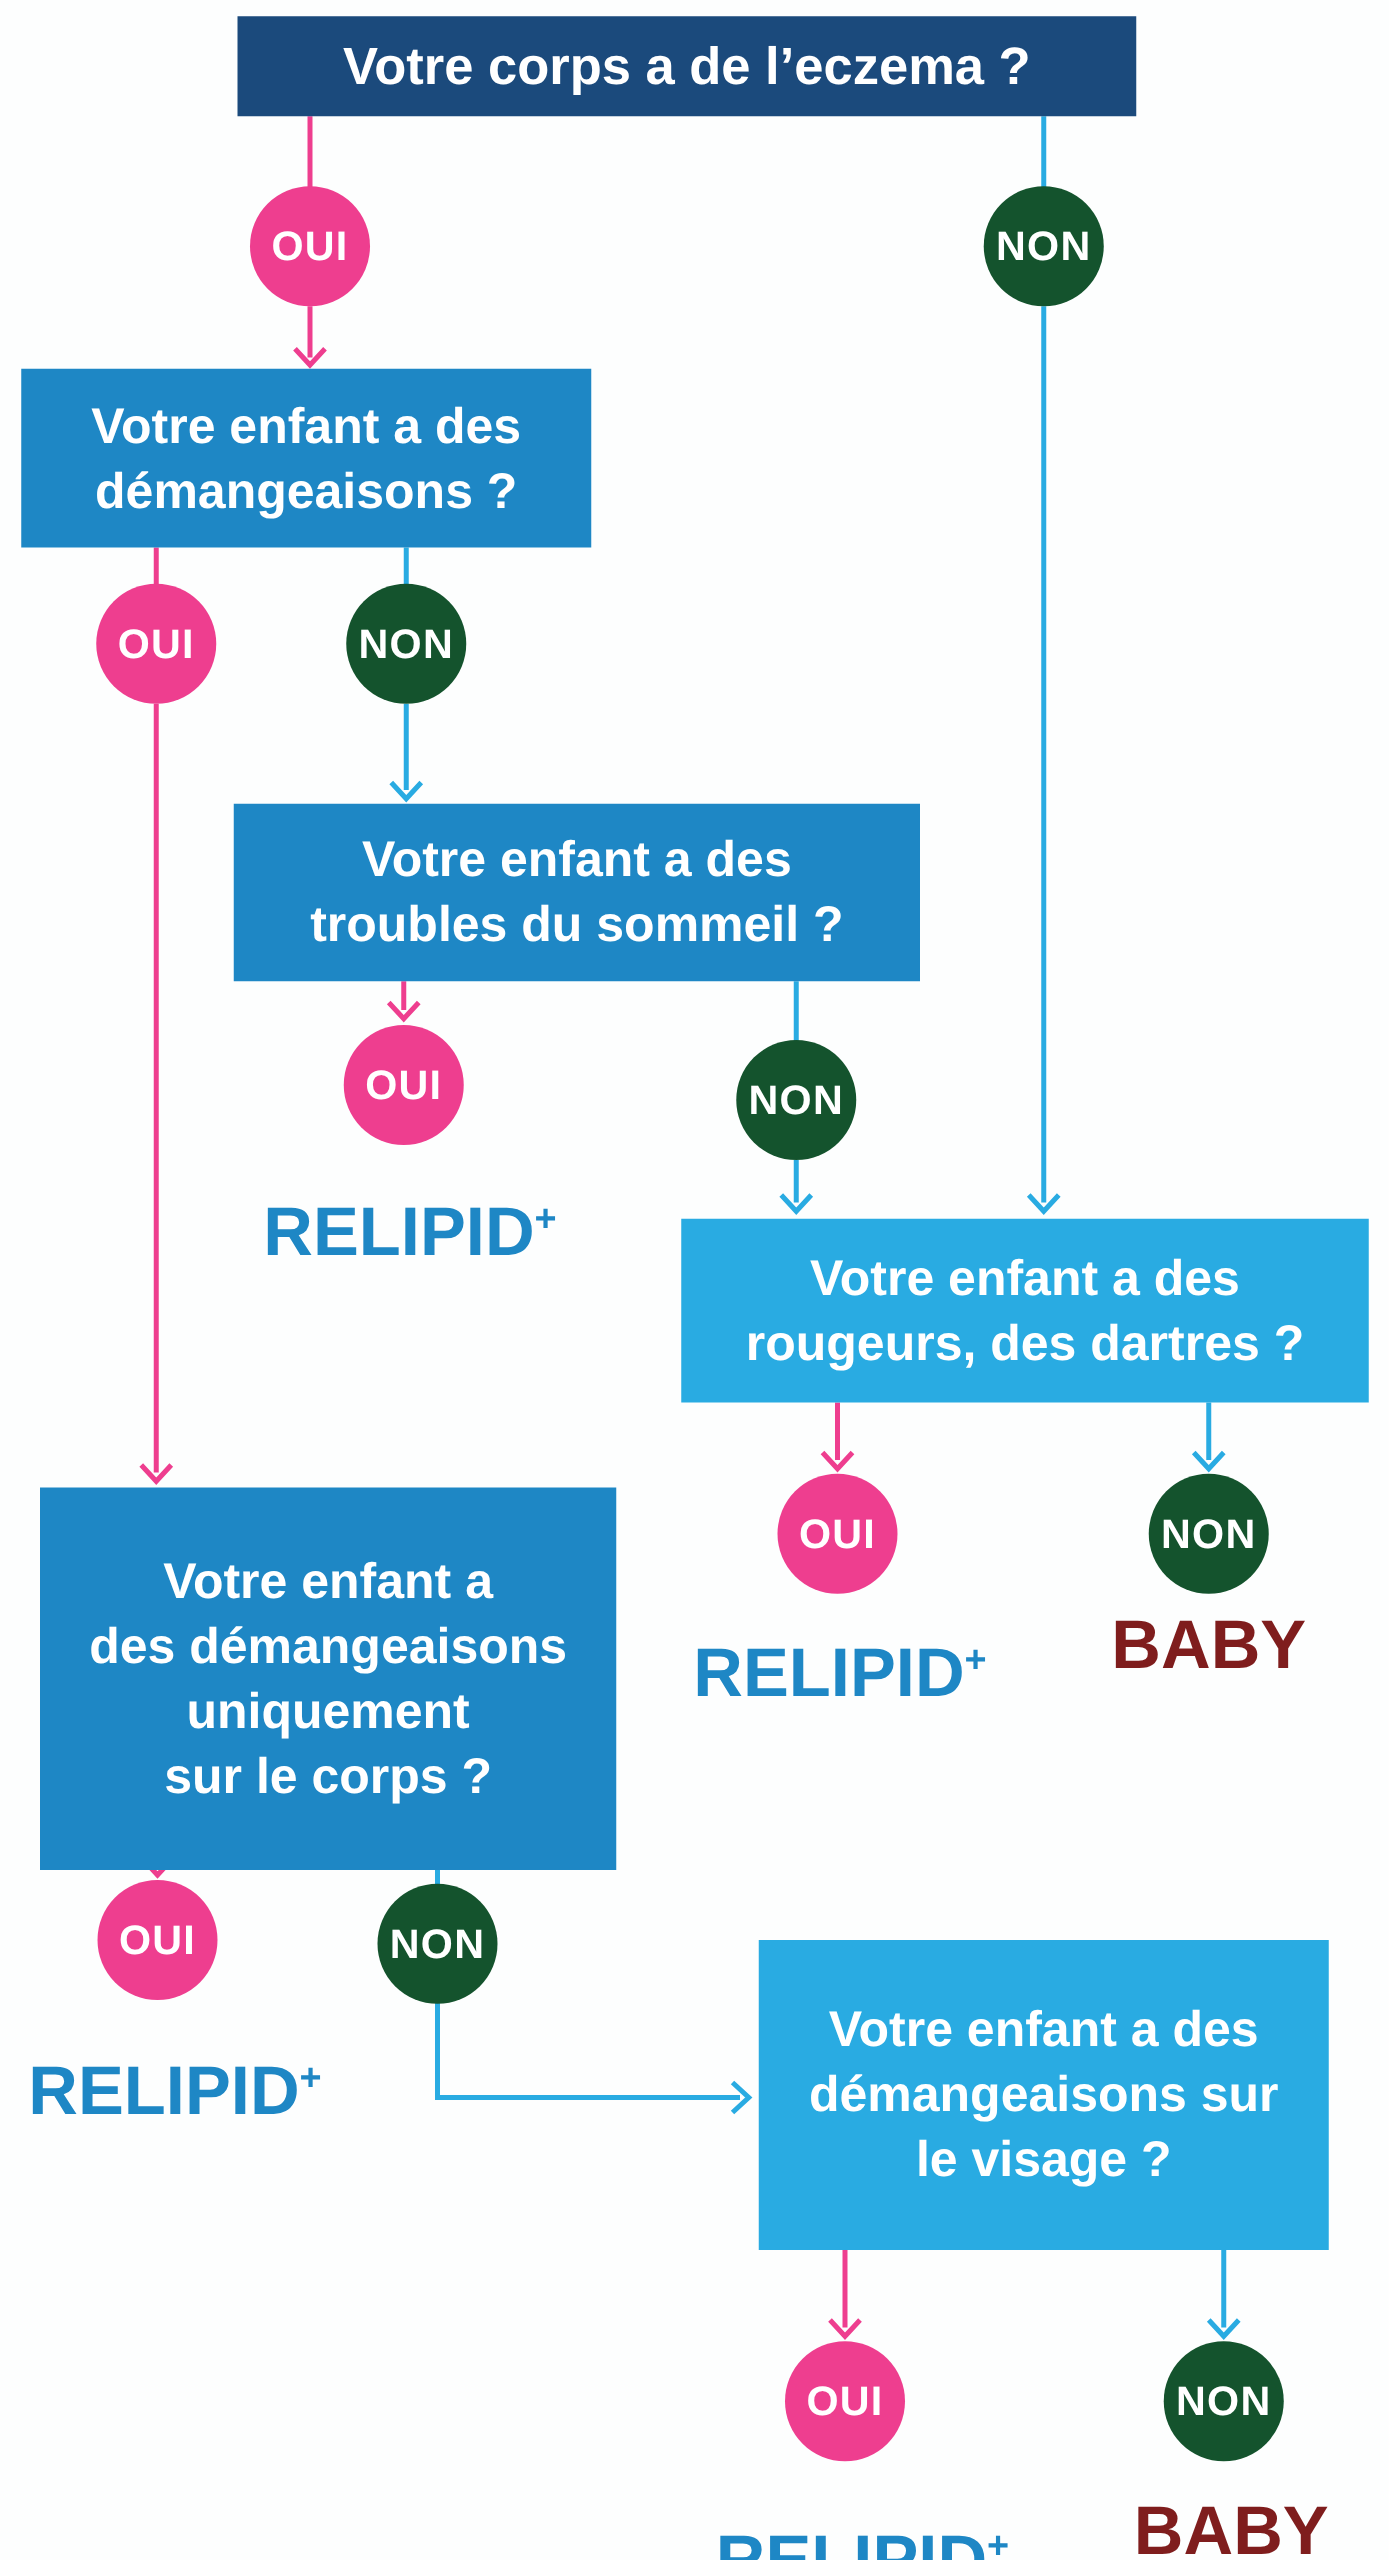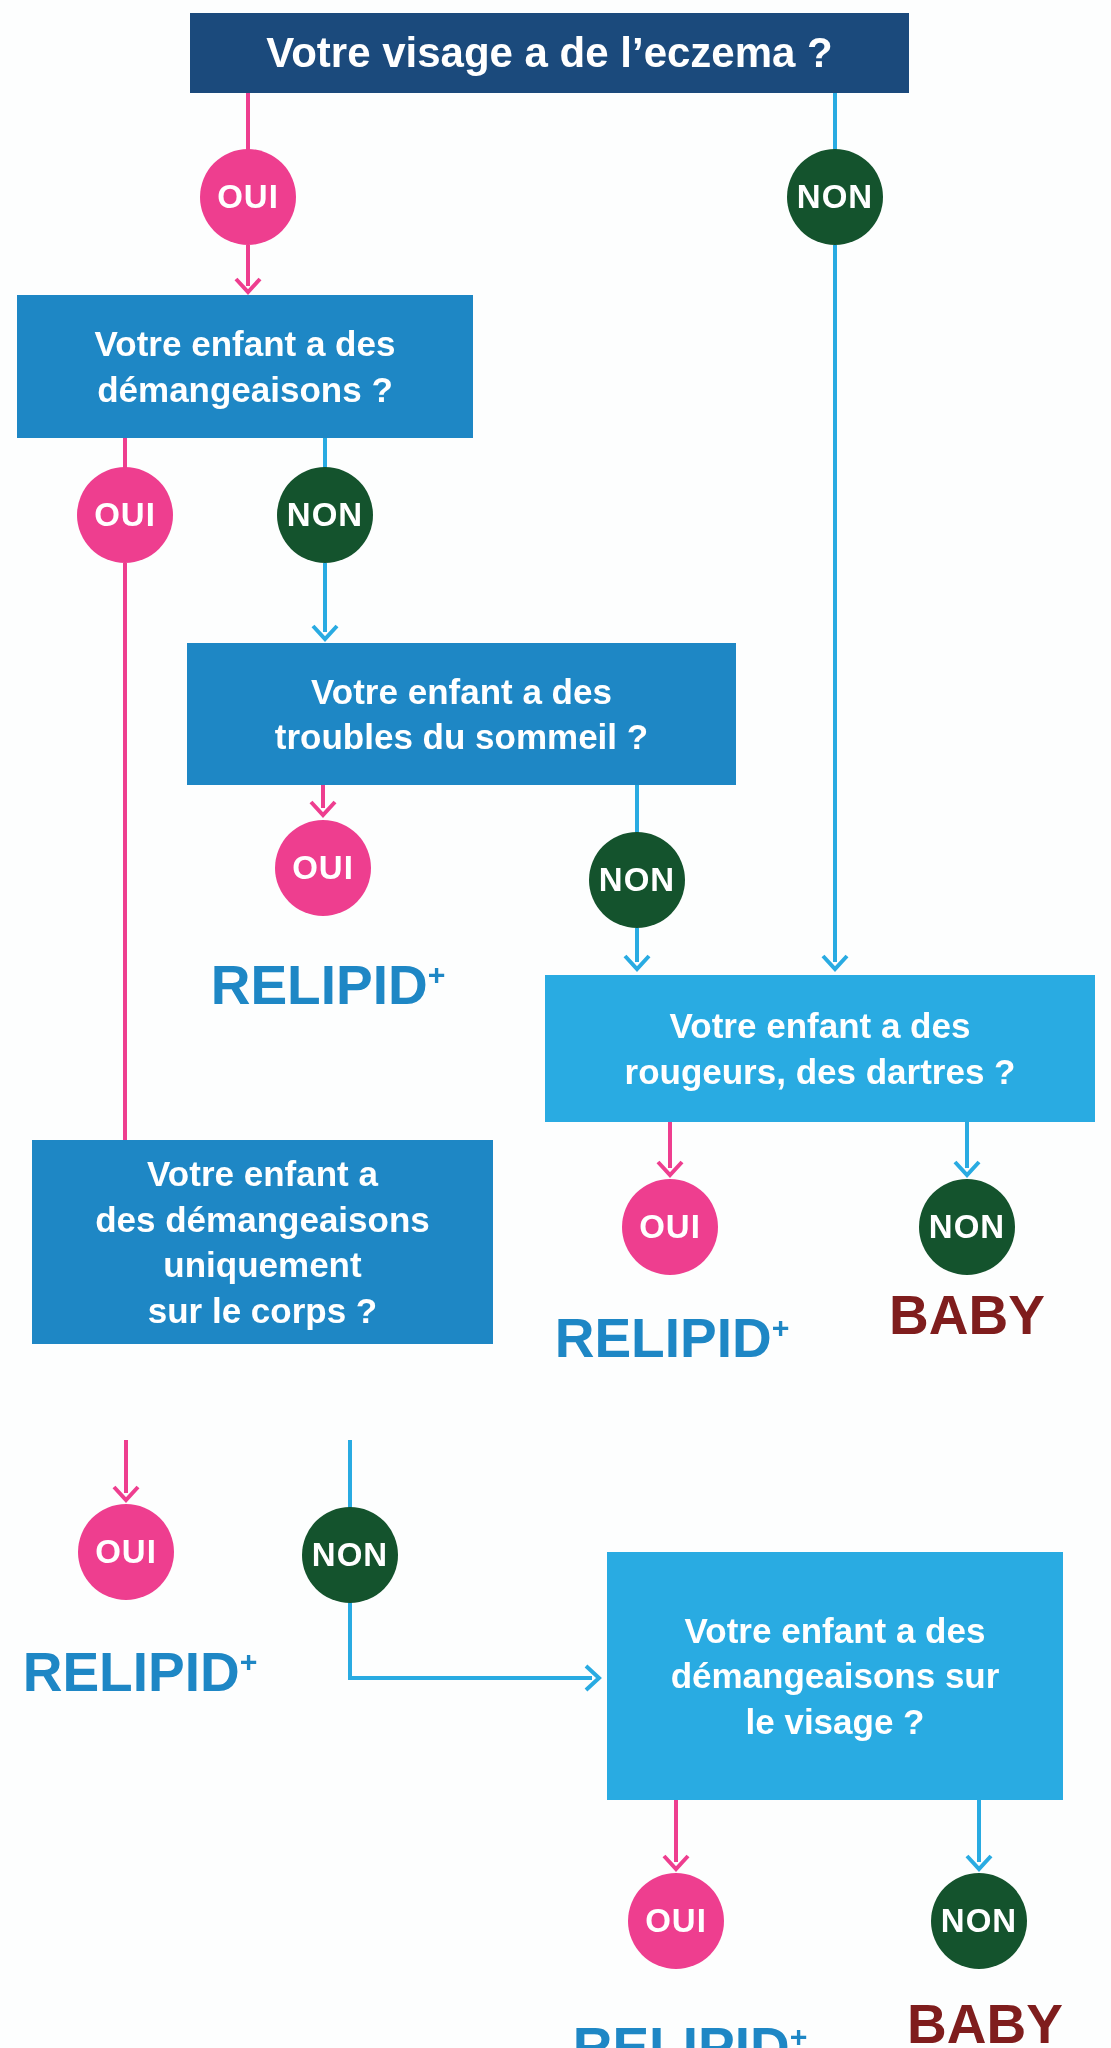--- a/index.html
+++ b/index.html
@@ -18,21 +18,21 @@
     pointer-events:none;
   }
   .qbox{
     position:absolute;
     display:flex;
     align-items:center;
     justify-content:center;
     text-align:center;
     color:#ffffff;
     font-weight:bold;
-    font-size:35px;
+    font-size:40px;
     line-height:1.3;
     white-space:pre-line;
     box-sizing:border-box;
   }
   .qbox.navy{background:#1b4a7c;font-size:42px;}
   .qbox.blue{background:#1e87c5;}
   .qbox.cyan{background:#29abe2;}
   .badge{
     position:absolute;
     width:96px;height:96px;
@@ -107,32 +107,32 @@
 
     <path d="M350 1600 L350 1678 L592 1678" stroke="#29abe2" stroke-width="4"></path>
     <path d="M586 1666 L599 1678 L586 1690" stroke="#29abe2" stroke-width="4"></path>
 
     <path d="M676 1800 L676 1862" stroke="#ee3e8f" stroke-width="4"></path>
     <path d="M664 1856 L676 1869 L688 1856" stroke="#ee3e8f" stroke-width="4"></path>
     <path d="M979 1800 L979 1862" stroke="#29abe2" stroke-width="4"></path>
     <path d="M967 1856 L979 1869 L991 1856" stroke="#29abe2" stroke-width="4"></path>
   </svg>
 
-  <div class="qbox navy" style="left:190px;top:13px;width:719px;height:80px;">Votre visage a de l’eczema ?</div>
+  <div class="qbox navy" style="left:190px;top:13px;width:719px;height:80px;">Votre corps a de l’eczema ?</div>
 
   <div class="qbox blue" style="left:17px;top:295px;width:456px;height:143px;">Votre enfant a des
 démangeaisons ?</div>
 
   <div class="qbox blue" style="left:187px;top:643px;width:549px;height:142px;">Votre enfant a des
 troubles du sommeil ?</div>
 
   <div class="qbox cyan" style="left:545px;top:975px;width:550px;height:147px;">Votre enfant a des
 rougeurs, des dartres ?</div>
 
-  <div class="qbox blue" style="left:32px;top:1140px;width:461px;height:204px;">Votre enfant a
+  <div class="qbox blue" style="left:32px;top:1190px;width:461px;height:306px;">Votre enfant a
 des démangeaisons
 uniquement
 sur le corps ?</div>
 
   <div class="qbox cyan" style="left:607px;top:1552px;width:456px;height:248px;">Votre enfant a des
 démangeaisons sur
 le visage ?</div>
 
   <div class="badge pink" style="left:200px;top:149px;">OUI</div>
   <div class="badge cyanb" style="left:787px;top:149px;">NON</div>

